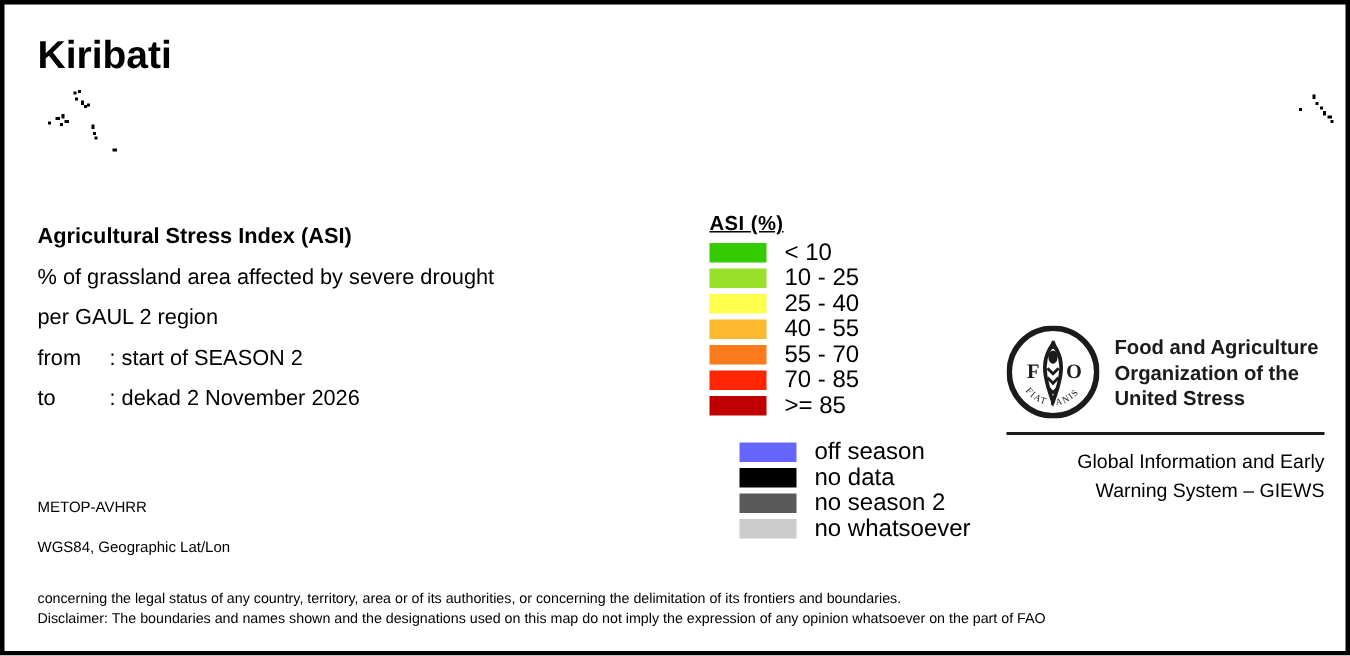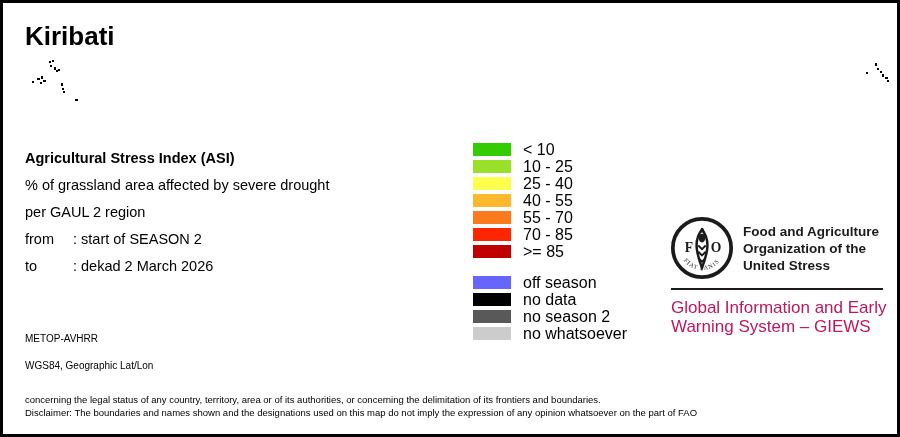--- a/index.html
+++ b/index.html
@@ -117,20 +117,21 @@
     font-size: 16px;
     color: #000000;
     margin-left: 12px;
     white-space: nowrap;
   }
   .legend-gap {
     height: 14px;
   }
   #legend-status .legend-row {
     height: 17px;
+    margin-left: 20px;
   }
 
   
   #fao-block {
     position: absolute;
     left: 668px;
     top: 214px;
     width: 212px;
   }
   #fao-header {
@@ -150,23 +151,24 @@
     color: #1b1b1b;
   }
   #fao-name .fao-name-line { display: block; white-space: nowrap; }
   #fao-divider {
     margin-top: 9px;
     border-top: 2px solid #1b1b1b;
     width: 100%;
   }
   #fao-giews {
     margin-top: 8px;
-    font-size: 17px;
+    font-size: 13px;
     line-height: 19px;
-    color: #be185d;
+    color: #000000;
+    text-align: right;
   }
   #fao-giews .giews-line { display: block; white-space: nowrap; }
 
   
   #disclaimer {
     position: absolute;
     left: 22px;
     top: 390px;
     width: 845px;
     font-size: 9.5px;
@@ -208,30 +210,31 @@
     </div>
 
   <div id="description-block">
     <div class="desc-line bold">Agricultural Stress Index (ASI)</div>
     <div class="desc-line">% of grassland area affected by severe drought</div>
     <div class="desc-line">per GAUL 2 region</div>
     <div class="kv-line">
       <span class="kv-key">from</span><span class="kv-val">: start of SEASON 2</span>
     </div>
     <div class="kv-line">
-      <span class="kv-key">to</span><span class="kv-val">: dekad 2 March 2026</span>
+      <span class="kv-key">to</span><span class="kv-val">: dekad 2 November 2026</span>
     </div>
   </div>
 
   <div id="source-block">
     <div class="src-line">METOP-AVHRR</div>
     <div class="src-line">WGS84, Geographic Lat/Lon</div>
   </div>
 
   <div id="legend">
+    <div id="legend-title">ASI (%)</div>
     <div id="legend-classes">
         <div class="legend-row">
           <div class="legend-swatch" style="background: rgb(51, 204, 0);"></div>
           <div class="legend-label">&lt; 10</div>
         </div>
         <div class="legend-row">
           <div class="legend-swatch" style="background: rgb(153, 224, 42);"></div>
           <div class="legend-label">10 - 25</div>
         </div>
         <div class="legend-row">

